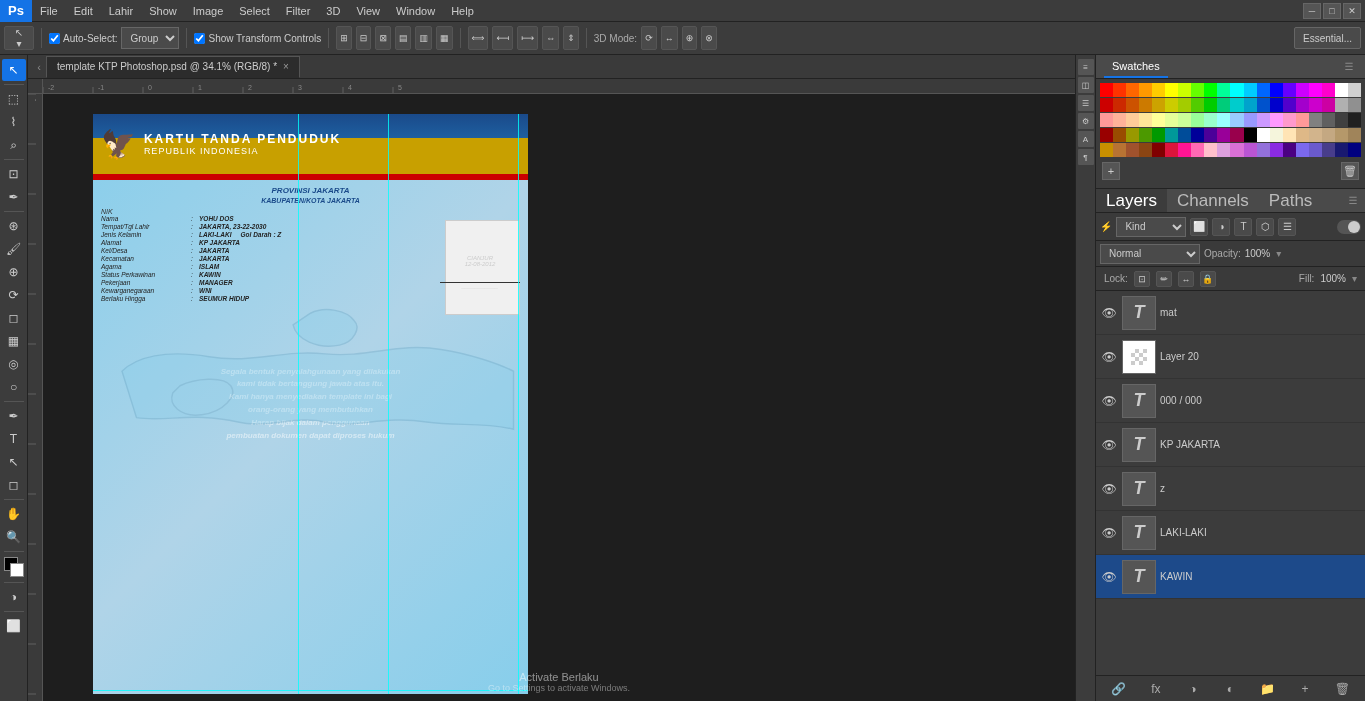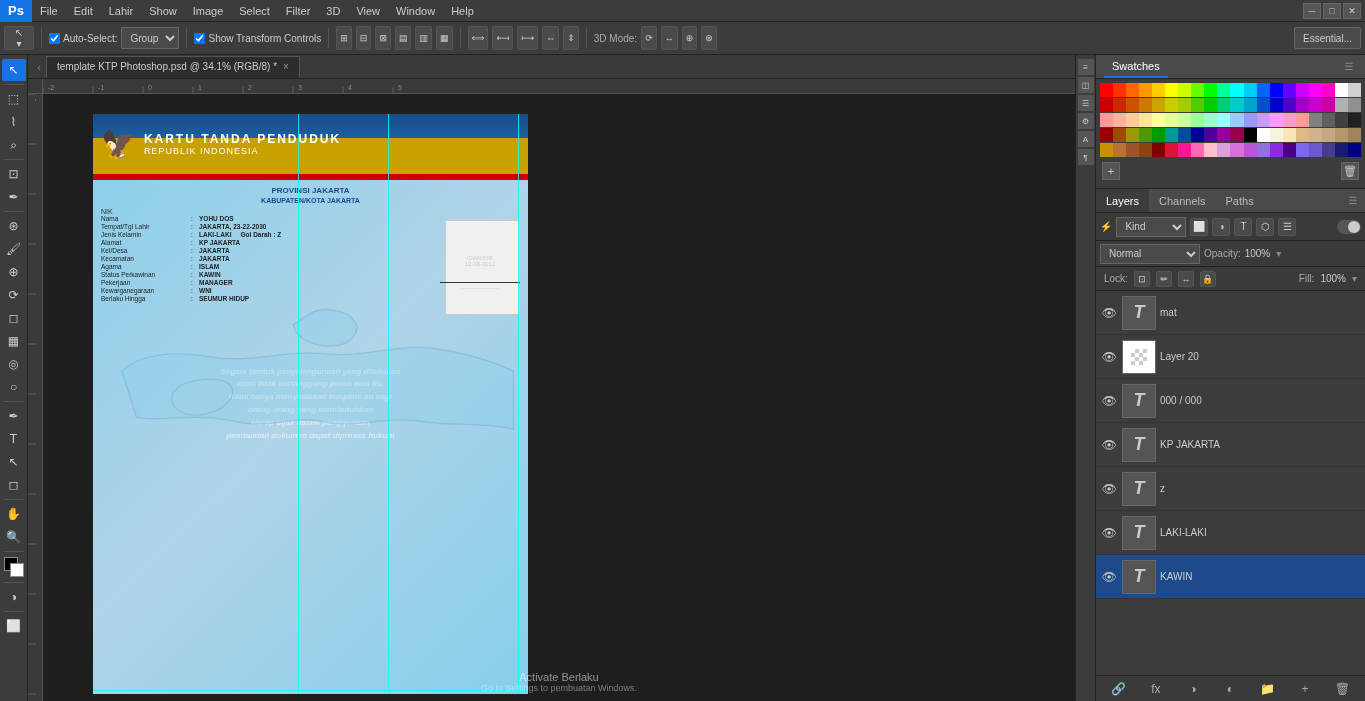--- a/index.html
+++ b/index.html
@@ -100,21 +100,21 @@
     .ktp-header {
       background: linear-gradient(180deg, #1a4a8a 0%, #1e5fa0 40%, #c8a000 40%, #c8a000 100%);
       padding: 6px 8px; display: flex; align-items: center; gap: 8px;
       height: 60px;
     }
     .ktp-garuda { font-size: 28px; color: #c8a000; }
     .ktp-title { color: white; text-align: left; flex: 1; }
     .ktp-title .main-title { font-size: 12px; font-weight: bold; letter-spacing: 2px; }
     .ktp-title .sub-title { font-size: 9px; letter-spacing: 1px; }
     .ktp-red-stripe { height: 6px; background: #cc0000; }
-    .ktp-body { padding: 6px 8px; position: relative; }
+    .ktp-body { padding: 6px 8px; position: relative; font-style: italic; }
     .ktp-province { text-align: center; font-size: 8px; font-weight: bold; color: #1a4a8a; margin-bottom: 2px; }
     .ktp-city { text-align: center; font-size: 7px; font-weight: bold; color: #1a4a8a; margin-bottom: 4px; }
     .ktp-nik-label { font-size: 7px; color: #333; }
     .ktp-nik { font-size: 11px; font-weight: bold; color: #000; margin-bottom: 4px; letter-spacing: 1px; }
     .ktp-info-row { display: flex; font-size: 6.5px; color: #222; margin-bottom: 1px; }
     .ktp-info-label { width: 90px; }
     .ktp-info-sep { width: 8px; }
     .ktp-info-value { flex: 1; font-weight: bold; }
     .ktp-photo-area { position: absolute; right: 8px; top: 40px; width: 75px; height: 95px; background: #f0f0f0; border: 1px solid #ccc; }
     .ktp-sig-area { position: absolute; right: 8px; bottom: 20px; width: 80px; }
@@ -168,21 +168,21 @@
     .swatch-row { display: flex; margin-bottom: 1px; }
     .swatch { width: 14px; height: 14px; cursor: pointer; }
 
     
     #layers-header {
       height: 24px; background: #4a4a4a; display: flex; align-items: center;
       border-bottom: 1px solid #222;
     }
     .layers-tab {
       padding: 0 10px; height: 100%; display: flex; align-items: center;
-      cursor: pointer; font-size: 11px; color: #bbb;
+      cursor: pointer; font-size: 17px; color: #bbb;
     }
     .layers-tab.active { color: white; background: #3c3c3c; }
     .layers-tab-right { margin-left: auto; display: flex; align-items: center; gap: 4px; padding-right: 4px; }
 
     
     #layers-filter {
       height: 28px; background: #3a3a3a; display: flex; align-items: center;
       padding: 2px 4px; gap: 4px; border-bottom: 1px solid #222;
     }
     .filter-select {
@@ -524,21 +524,21 @@
         </div>
 
         <div class="guide-v" style="left: 205px;"></div>
         <div class="guide-v" style="left: 295px;"></div>
         <div class="guide-v" style="left: 425px;"></div>
         <div class="guide-h" style="top: 576px;"></div>
       </div>
 
       <div class="win-activate">
         <div class="line1">Activate Berlaku</div>
-        <div class="line2">Go to Settings to pembuatan Windows.</div>
+        <div class="line2">Go to Settings to activate Windows.</div>
       </div>
     </div>
   </div>
 
   <div id="side-icons">
     <div class="side-icon-btn">≡</div>
     <div class="side-icon-btn">◫</div>
     <div class="side-icon-btn">☰</div>
     <div class="side-icon-btn">⚙</div>
     <div class="side-icon-btn">A</div>

